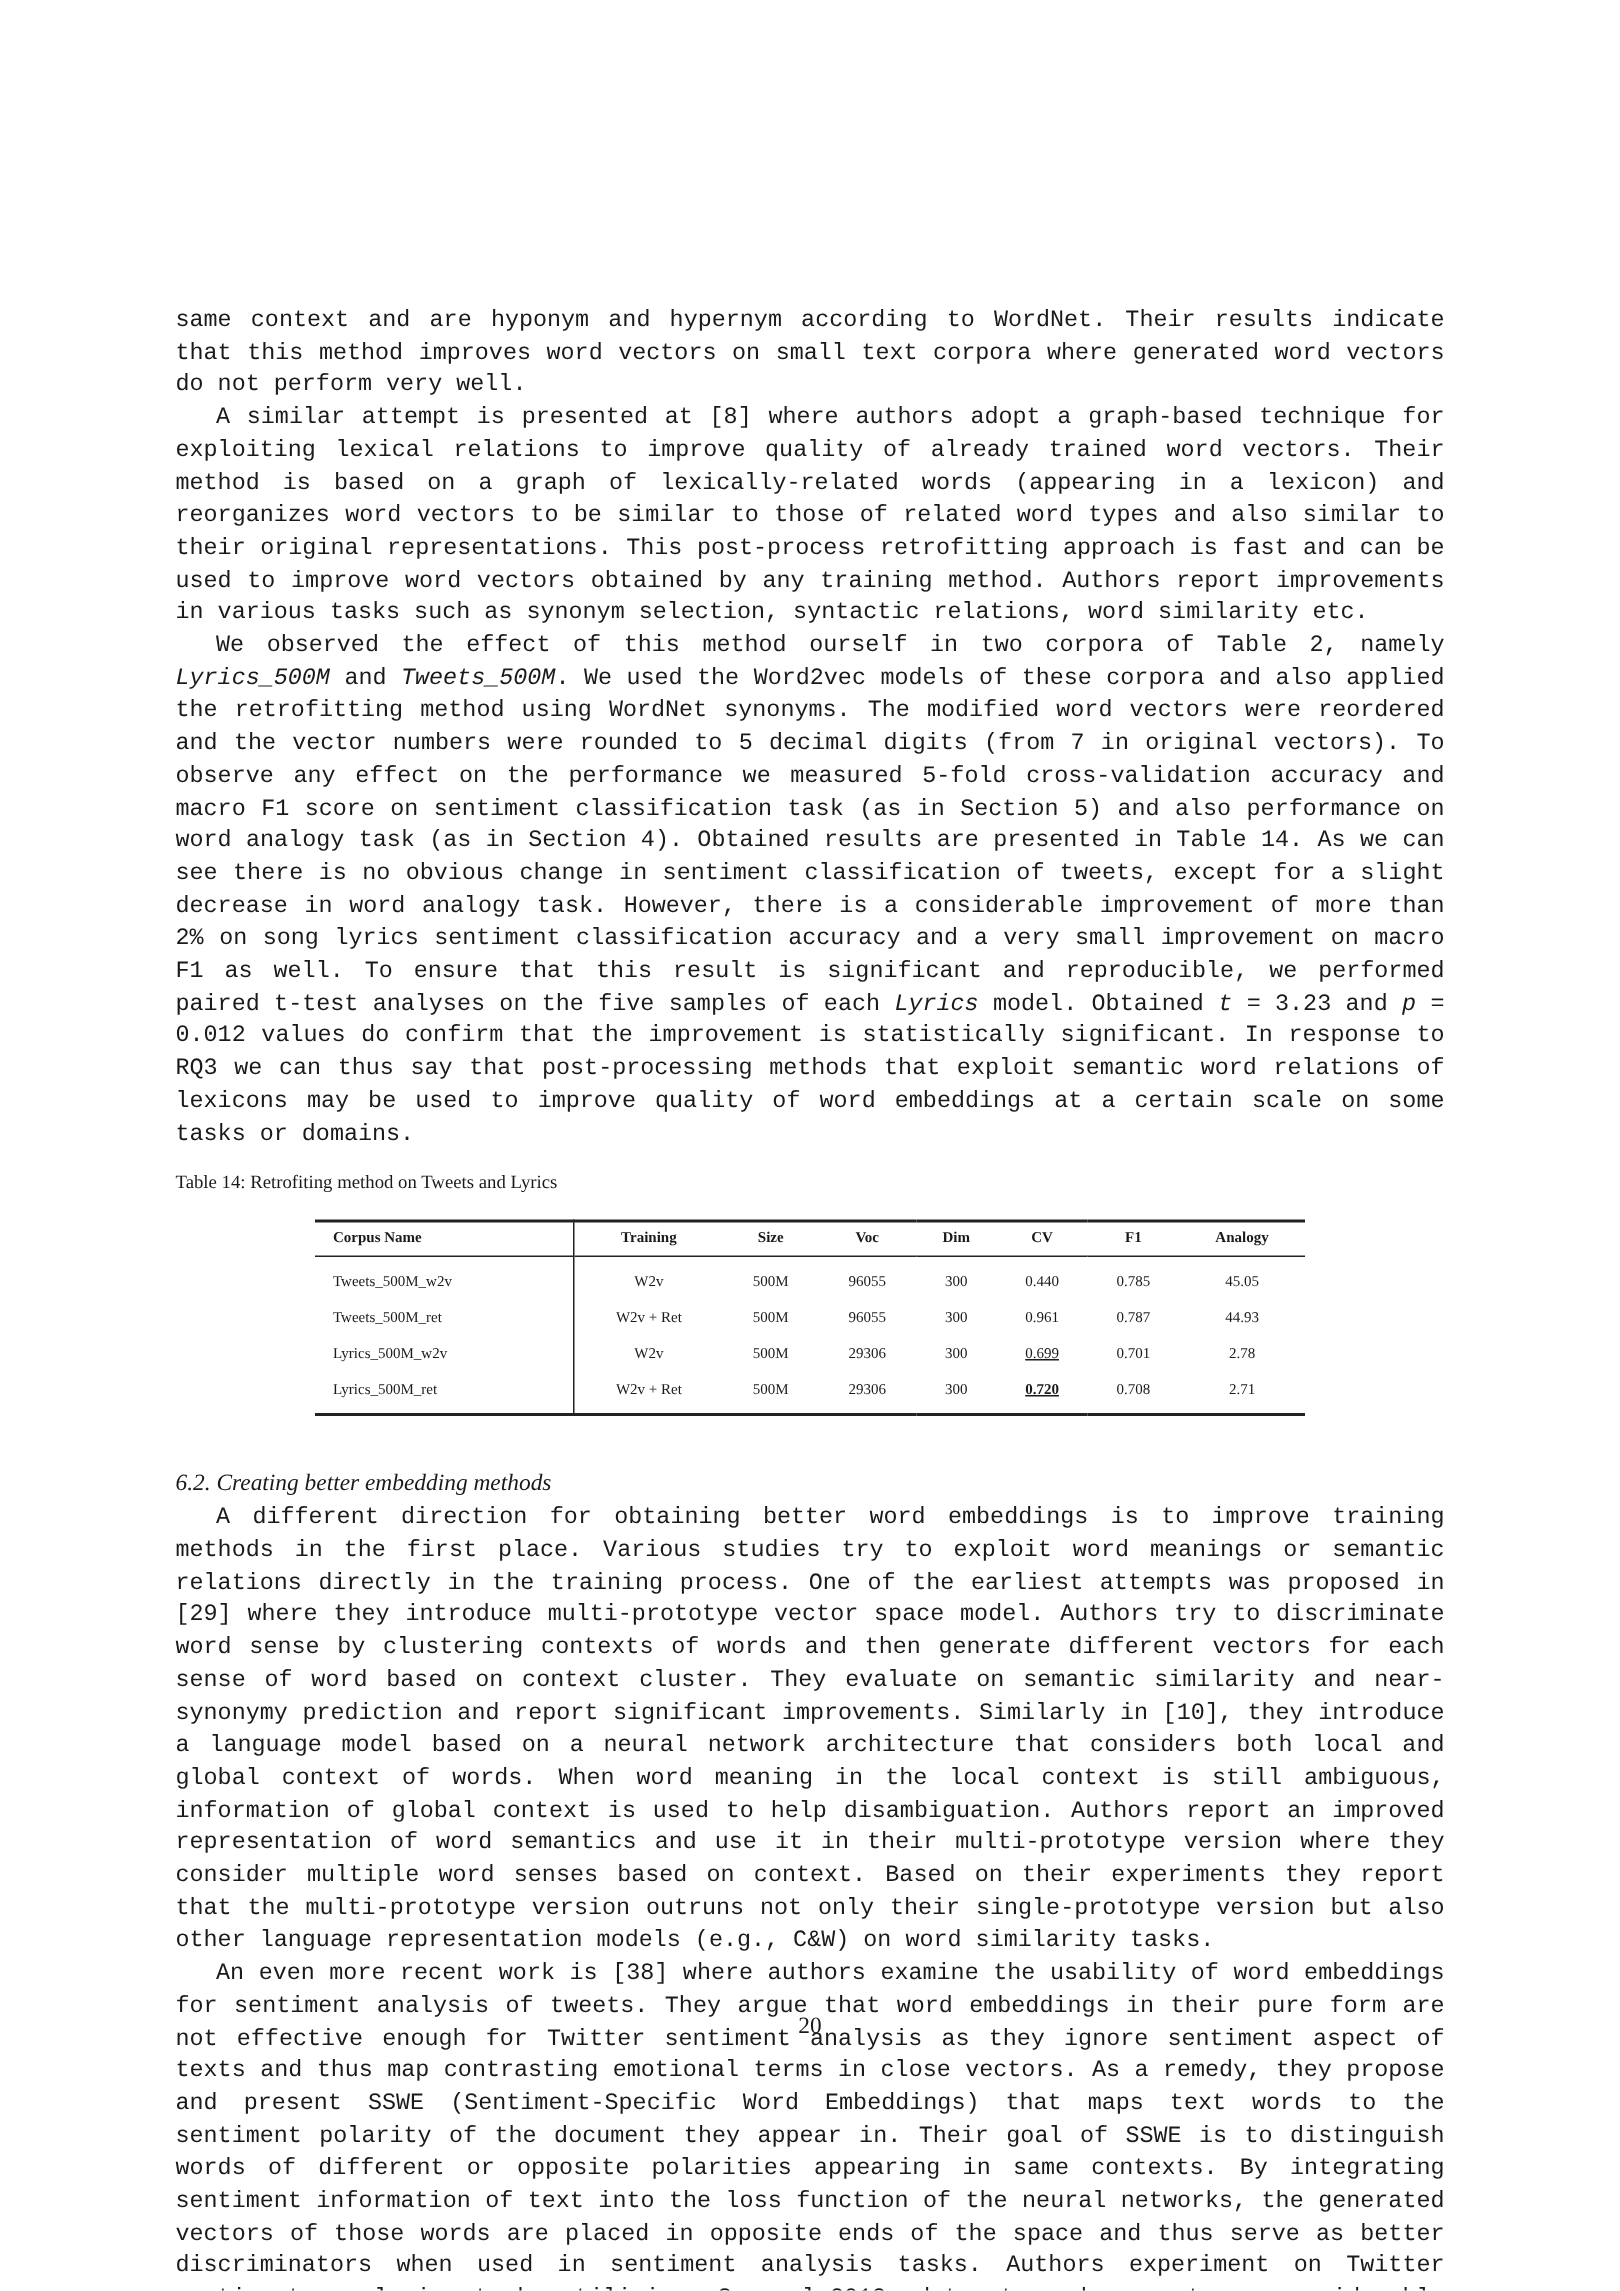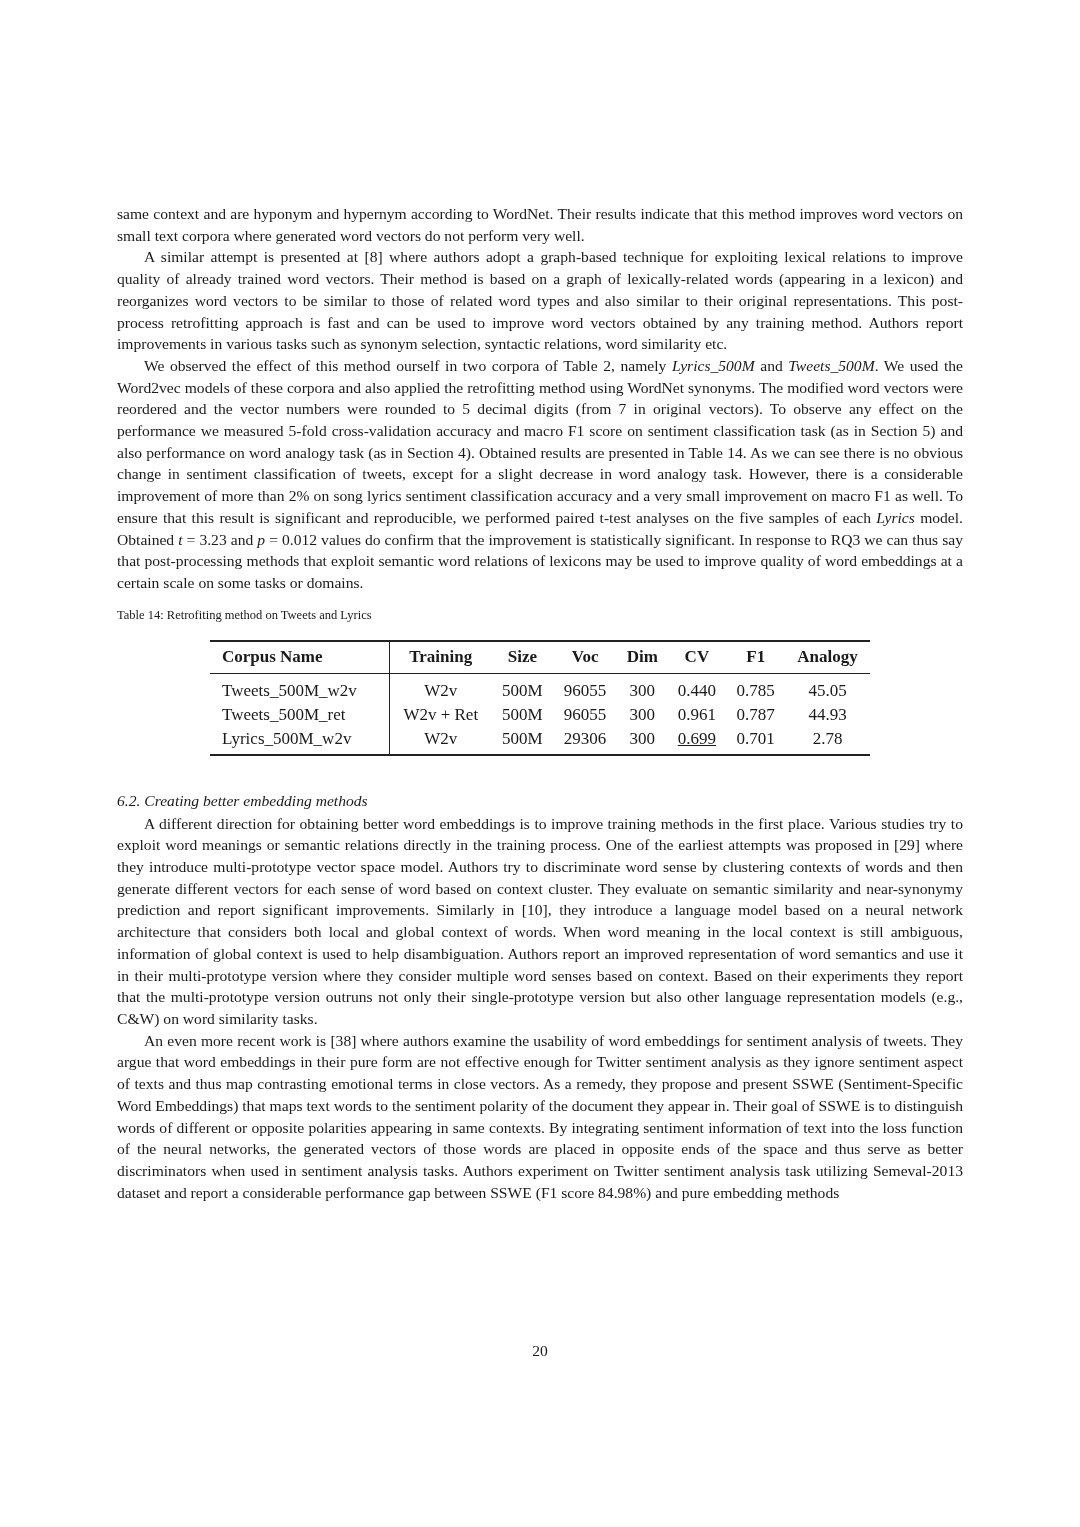--- a/index.html
+++ b/index.html
@@ -1,22 +1,22 @@
 <!DOCTYPE html>
 <html><head>
 <meta charset="utf-8">
 <style>
   html, body { margin: 0; padding: 0; background: #ffffff; }
   body { width: 1080px; height: 1527px; position: relative; overflow: hidden;
          font-family: "Liberation Serif", "DejaVu Serif", serif; color: #1a1a1a; }
   .page { position: absolute; left: 117px; top: 203px; width: 846px; }
-  p { margin: 0; font-size: 15.6px; line-height: 21.7px; text-align: justify; }
+  p { margin: 0; font-size: 15.6px; line-height: 21.7px; text-align: justify; font-family: Liberation Mono, monospace; }
   p.indent { text-indent: 27px; }
   .caption { text-align: left; font-size: 12.5px; line-height: 16px; margin-top: 13px; margin-bottom: 17px; }
-  table.data { margin: 0 auto; border-collapse: collapse; font-size: 17px; width: 660px; }
+  table.data { margin: 0 auto; border-collapse: collapse; font-size: 10px; width: 660px; }
   table.data thead tr { border-top: 2px solid #222; border-bottom: 1px solid #222; }
   table.data tbody tr:last-child td { padding-bottom: 5px; }
   table.data tbody { border-bottom: 2px solid #222; }
   table.data th { font-weight: bold; padding: 5px 6px 6px; text-align: center; }
   table.data td { padding: 2px 6px 1px; text-align: center; line-height: 21px; }
   table.data th.first, table.data td.first { text-align: left; border-right: 1px solid #222; padding-left: 12px; }
   table.data tbody tr:first-child td { padding-top: 6px; }
   .ul { text-decoration: underline; }
   .bold { font-weight: bold; }
   h3.sub { font-style: italic; font-weight: normal; font-size: 15.6px; margin: 34px 0 2px 0; line-height: 21px; }
@@ -70,20 +70,30 @@
       <tr>
         <td class="first">Lyrics_500M_w2v</td>
         <td>W2v</td>
         <td>500M</td>
         <td>29306</td>
         <td>300</td>
         <td><span class="ul">0.699</span></td>
         <td>0.701</td>
         <td>2.78</td>
       </tr>
+      <tr>
+        <td class="first">Lyrics_500M_ret</td>
+        <td>W2v + Ret</td>
+        <td>500M</td>
+        <td>29306</td>
+        <td>300</td>
+        <td><span class="ul bold">0.720</span></td>
+        <td>0.708</td>
+        <td>2.71</td>
+      </tr>
     </tbody>
   </table>
 
   <h3 class="sub">6.2.  Creating better embedding methods</h3>
   <p class="indent">A different direction for obtaining better word embeddings is to improve training methods in the first place. Various studies try to exploit word meanings or semantic relations directly in the training process. One of the earliest attempts was proposed in [29] where they introduce multi-prototype vector space model. Authors try to discriminate word sense by clustering contexts of words and then generate different vectors for each sense of word based on context cluster.  They evaluate on semantic similarity and near-synonymy prediction and report significant improvements. Similarly in [10], they introduce a language model based on a neural network architecture that considers both local and global context of words. When word meaning in the local context is still ambiguous, information of global context is used to help disambiguation. Authors report an improved representation of word semantics and use it in their multi-prototype version where they consider multiple word senses based on context. Based on their experiments they report that the multi-prototype version outruns not only their single-prototype version but also other language representation models (e.g., C&amp;W) on word similarity tasks.</p>
   <p class="indent">An even more recent work is [38] where authors examine the usability of word embeddings for sentiment analysis of tweets. They argue that word embeddings in their pure form are not effective enough for Twitter sentiment analysis as they ignore sentiment aspect of texts and thus map contrasting emotional terms in close vectors. As a remedy, they propose and present SSWE (Sentiment-Specific Word Embeddings) that maps text words to the sentiment polarity of the document they appear in. Their goal of SSWE is to distinguish words of different or opposite polarities appearing in same contexts.  By integrating sentiment information of text into the loss function of the neural networks, the generated vectors of those words are placed in opposite ends of the space and thus serve as better discriminators when used in sentiment analysis tasks. Authors experiment on Twitter sentiment analysis task utilizing Semeval-2013 dataset and report a considerable performance gap between SSWE (F1 score 84.98%) and pure embedding methods</p>
 </div>
 
 <div class="pagenum">20</div>
 

